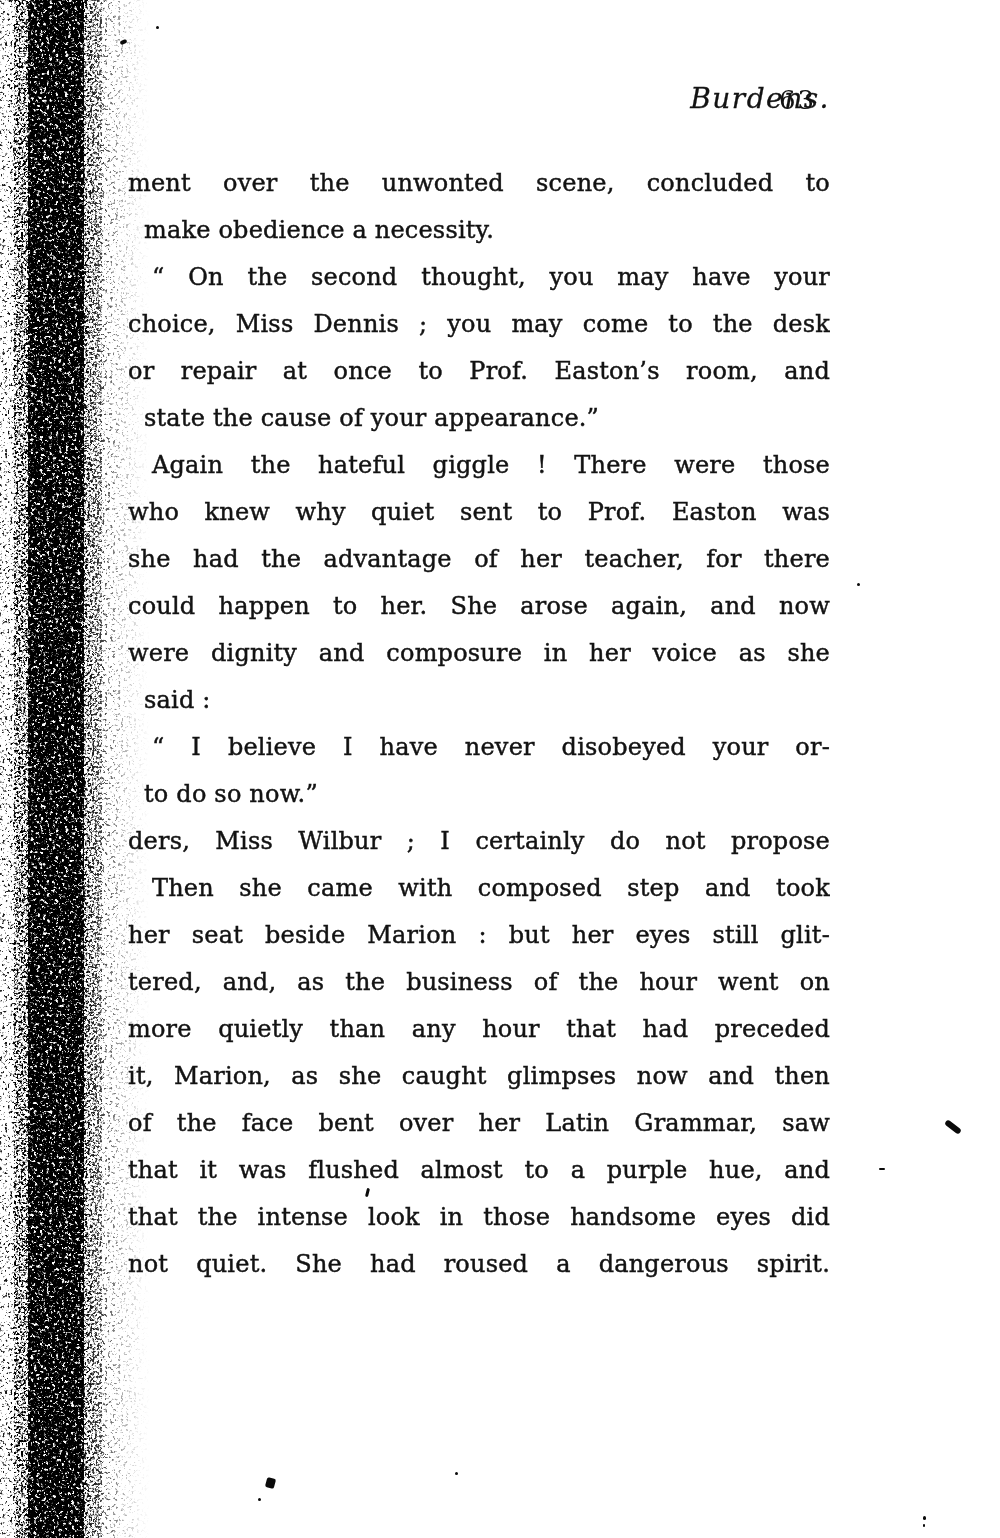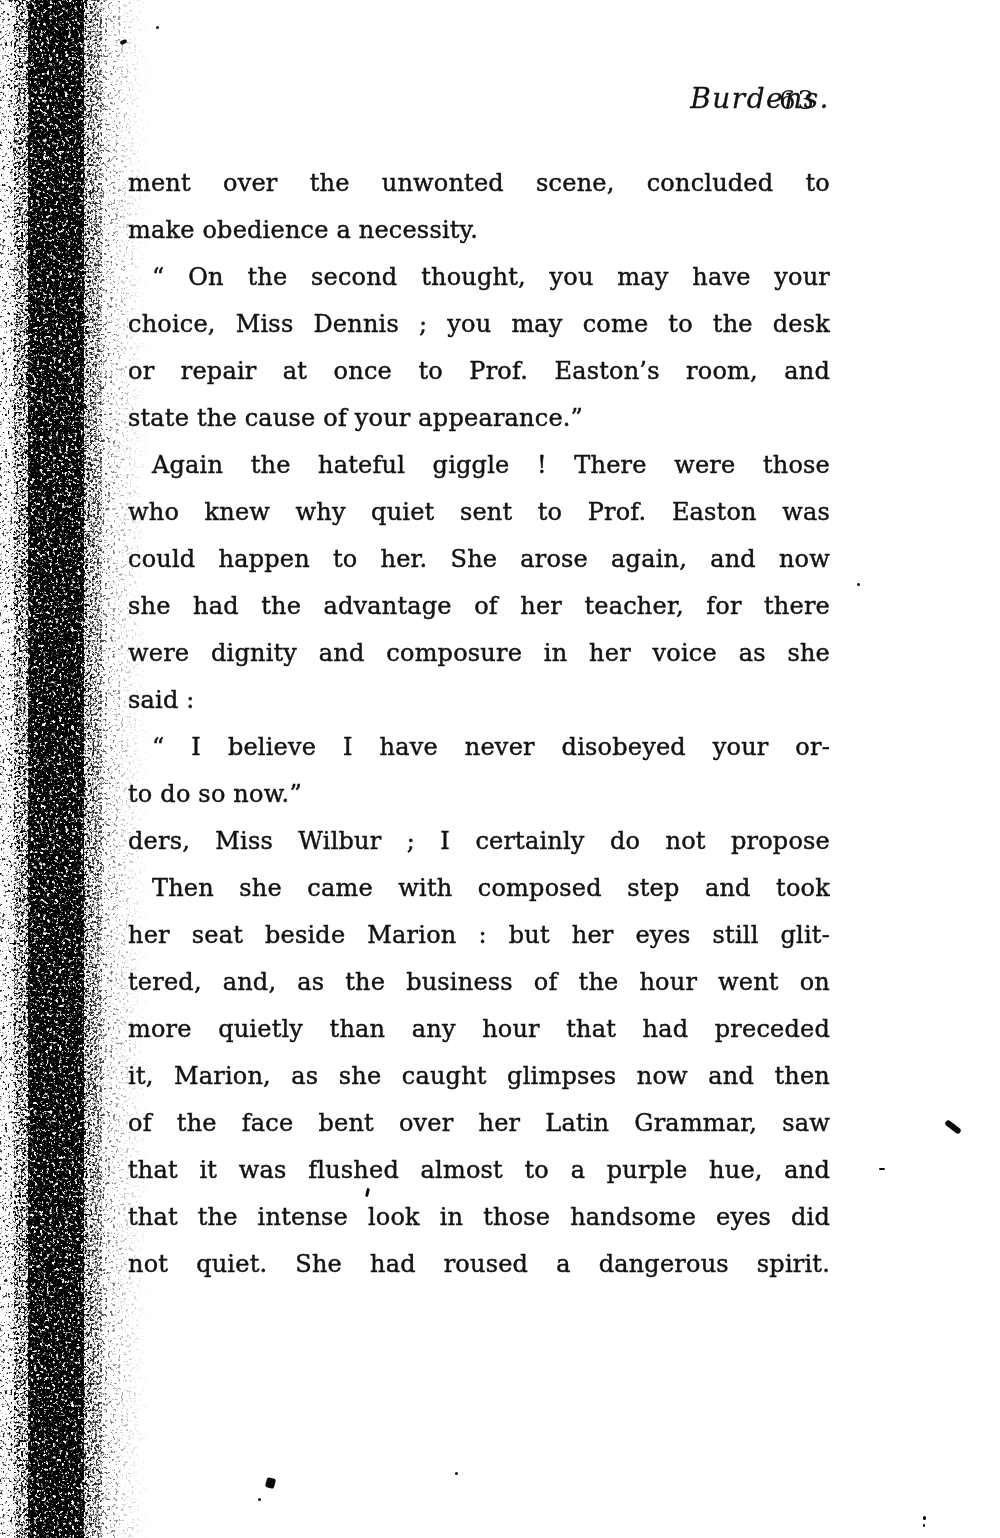--- a/index.html
+++ b/index.html
@@ -42,21 +42,21 @@
     font-size: 24px;
     line-height: 47px;
     height: 47px;
     text-align: justify;
     text-align-last: justify;
     letter-spacing: 0.2px;
     -webkit-text-stroke: 0.45px #131313;
     overflow: hidden;
   }
   .line.first  { text-indent: 24px; }
-  .line.endline { text-align-last: left; }
+  .line.endline { text-align-last: left; margin-left: 16px; }
 
   
   .speck { position: absolute; background: #0a0a0a; border-radius: 2px; }
 </style>
 </head>
 <body>
 
 <div class="scan-edge">
   <svg width="150" height="1538" viewBox="0 0 150 1538" xmlns="http://www.w3.org/2000/svg">
     <defs>
@@ -94,22 +94,22 @@
   <div>
     <div class="line first">“ On the second thought, you may have your</div>
     <div class="line">choice, Miss Dennis ; you may come to the desk</div>
     <div class="line">or repair at once to Prof. Easton’s room, and</div>
     <div class="line endline">state the cause of your appearance.”</div>
   </div>
 
   <div>
     <div class="line first">Again the hateful giggle !  There were those</div>
     <div class="line">who knew why quiet sent to Prof. Easton was</div>
+    <div class="line">she had the advantage of her teacher, for there</div>
     <div class="line">could happen to her.  She arose again, and now</div>
-    <div class="line">she had the advantage of her teacher, for there</div>
     <div class="line">were dignity and composure in her voice as she</div>
     <div class="line endline">said :</div>
   </div>
 
   <div>
     <div class="line first">“ I believe I have never disobeyed your or-</div>
     <div class="line endline">to do so now.”</div>
     <div class="line">ders, Miss Wilbur ; I certainly do not propose</div>
   </div>
 

